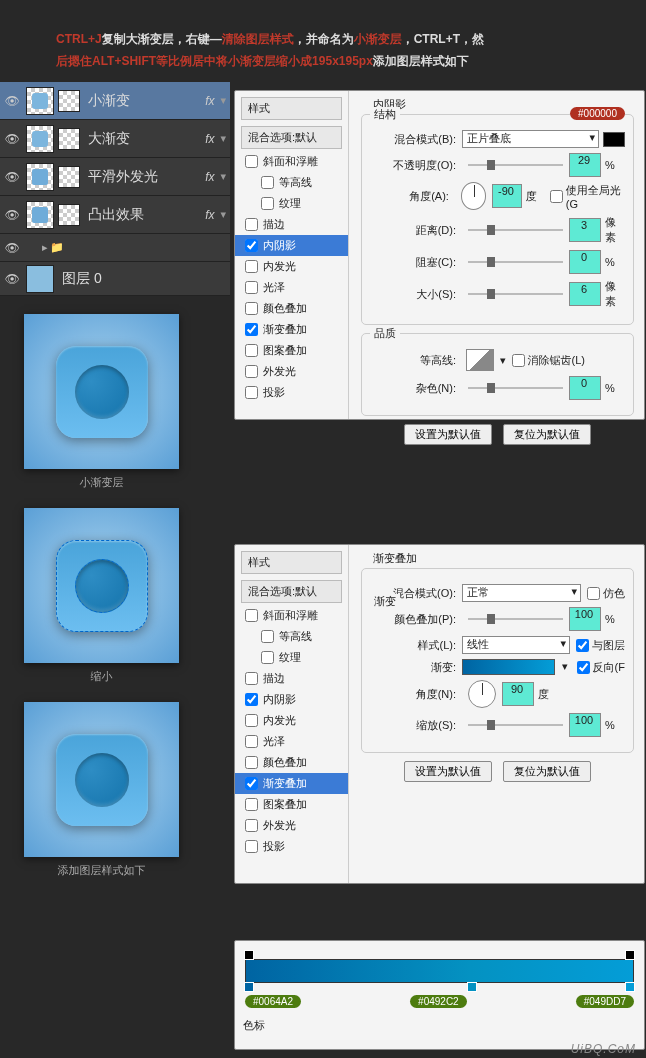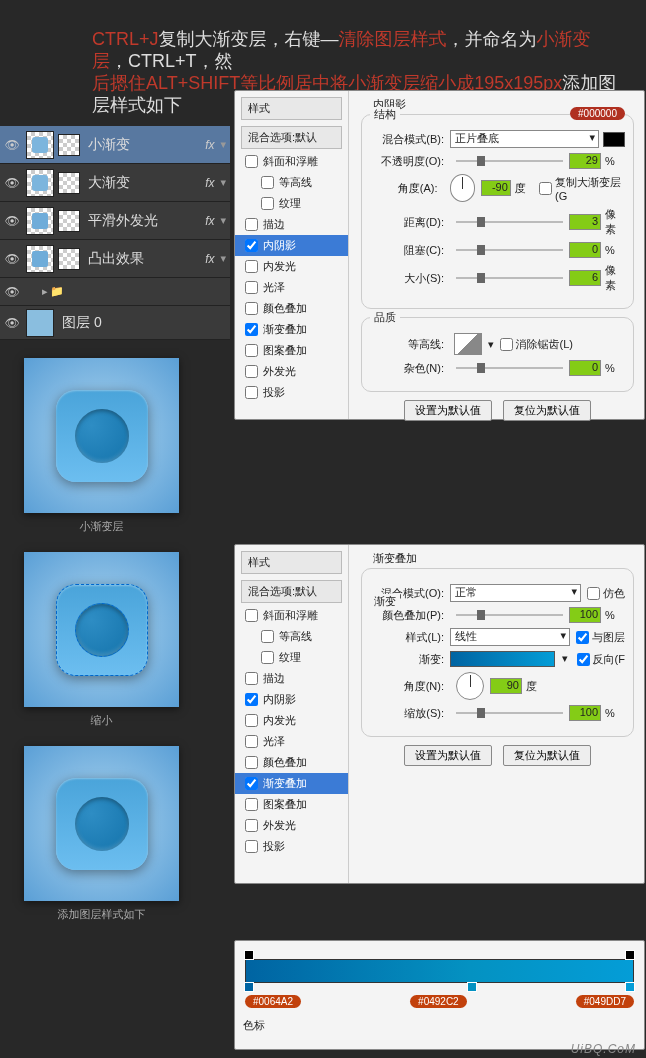--- a/index.html
+++ b/index.html
@@ -1,18 +1,18 @@
 <!DOCTYPE html>
 <html><head>
 <meta charset="utf-8">
 <style>
 * { margin:0; padding:0; box-sizing:border-box; font-family:"Microsoft YaHei",SimSun,sans-serif; }
 body { background:#282828; width:646px; height:1058px; overflow:hidden; position:relative; font-size:11px; }
 
-.topinstr { padding:28px 20px 0 92px; line-height:22px; font-size:18px; }
+.topinstr { padding:28px 20px 0 56px; line-height:22px; font-size:12px;font-weight:bold; }
 .topinstr .red { color:#c0392b; }
 .topinstr .wh { color:#ddd; }
 
 .layers { margin-top:10px; width:230px; }
 .lrow { display:flex; align-items:center; height:38px; background:#3a3a3a; border-bottom:1px solid #222; }
 .lrow.sel { background:#5878a0; }
 .eye { width:24px; text-align:center; color:#ccc; font-size:12px; }
 .thumb { width:28px; height:28px; background:#666; margin:0 2px; border:1px solid #222; position:relative; }
 .thumb.tiny { width:22px; height:22px; }
 .thumb.checker { background:repeating-conic-gradient(#ccc 0 25%, #fff 0 50%) 0 0/8px 8px; }
@@ -41,47 +41,47 @@
 
 .stylecol { float:left; width:114px; border-right:1px solid #ccc; height:100%; }
 .stylehdr { background:#e8e8e8; border:1px solid #bbb; margin:6px 6px 2px; padding:3px 6px; font-weight:500; }
 .styleitem { display:flex; align-items:center; padding:3px 6px 3px 10px; }
 .styleitem.sel { background:#3b7bd6; color:#fff; }
 .styleitem input { margin-right:5px; }
 .sub { padding-left:26px; }
 
 .rightpane { margin-left:114px; padding:8px 10px 8px 12px; }
 .grouptitle { position:relative; top:-2px; left:8px; background:#f4f4f4; padding:0 4px; display:inline-block; }
-.groupbox { border:1px solid #ccc; border-radius:10px; padding:10px 8px 10px 8px; margin-bottom:8px; position:relative; }
+.groupbox { border:1px solid #ccc; border-radius:5px; padding:10px 8px 10px 20px; margin-bottom:8px; position:relative; }
 .badge { position:absolute; right:8px; top:-8px; background:#b03020; color:#fff; border-radius:8px; padding:1px 8px; font-size:10px; }
 .row { display:flex; align-items:center; margin:5px 0; }
 .row label { width:74px; text-align:right; margin-right:6px; }
 .row .sel { flex:1; height:18px; border:1px solid #888; background:#fff; padding:0 16px 0 4px; position:relative; font-size:11px; }
 .row .sel::after { content:"▾"; position:absolute; right:3px; }
 .row .sw { width:22px; height:15px; background:#000; border:1px solid #555; margin-left:4px; }
 .row .slider { flex:1; height:2px; background:#bbb; margin:0 6px; position:relative; }
 .row .slider::before { content:""; position:absolute; width:8px; height:10px; background:#666; top:-4px; left:20%; }
-.row .num { width:32px; height:16px; border:1px solid #888; text-align:right; padding-right:2px; background:#84cc16; }
+.row .num { width:32px; height:24px; border:1px solid #888; text-align:center; padding-right:2px; background:#5eead4; }
 .row .unit { width:20px; margin-left:4px; }
 .row .anglew { width:28px; height:28px; border:1px solid #888; border-radius:50%; margin:0 6px; position:relative; background:#fff; }
 .row .anglew::after { content:""; position:absolute; width:1px; height:12px; background:#333; left:50%; top:2px; transform-origin:bottom; }
 .row .chk { display:flex; align-items:center; margin-left:6px; }
 .row .chk input { margin-right:3px; }
 .row .swgrad { flex:1; height:16px; background:linear-gradient(90deg,#0064A2,#049DD7); border:1px solid #555; margin-right:2px; position:relative; }
 .row .swgrad::after { content:"▾"; position:absolute; right:-14px; top:0; }
 .row .contour { width:28px; height:22px; border:1px solid #888; background:linear-gradient(135deg,#fff 49%,#888 50%); margin:0 4px; }
 .btnrow { text-align:center; margin-top:6px; }
 .btnrow button { padding:2px 10px; margin:0 4px; font-size:11px; background:#eee; border:1px solid #888; border-radius:2px; cursor:pointer; }
 
 .gradbar { margin:18px 10px 6px; }
 .gradstrip { height:24px; background:linear-gradient(90deg,#0064A2,#0492C2 58%,#049DD7); border:1px solid #333; position:relative; }
 .stoptop { position:absolute; top:-10px; width:10px; height:10px; background:#000; border:1px solid #fff; }
 .stopbot { position:absolute; bottom:-10px; width:10px; height:10px; background:#0064A2; border:1px solid #fff; }
 .gradlabels { display:flex; justify-content:space-between; margin-top:12px; }
-.gradlabels span { background:#c2410c; color:#fff; border-radius:8px; padding:1px 8px; font-size:10px; }
+.gradlabels span { background:#4d7c0f; color:#fff; border-radius:8px; padding:1px 8px; font-size:10px; }
 .sethdr { padding:4px 8px; }
 .watermark { position:absolute; right:10px; bottom:2px; color:#888; font-size:12px; font-style:italic; letter-spacing:1px; }
 </style>
 </head>
 <body>
 
 <div class="topinstr">
   <span class="red">CTRL+J</span><span class="wh">复制大渐变层，右键—</span><span class="red">清除图层样式</span><span class="wh">，并命名为</span><span class="red">小渐变层</span><span class="wh">，CTRL+T，然</span><br>
   <span class="red">后摁住ALT+SHIFT等比例居中将小渐变层缩小成195x195px</span><span class="wh">添加图层样式如下</span>
 </div>
@@ -228,21 +228,21 @@
           <div class="num">29</div>
           <span class="unit">%</span>
         </div>
       <div class="row">
           <label>角度(A):</label>
           <div class="anglew"></div>
           <div class="num">-90</div>
           <span class="unit">度</span>
           <span class="chk">
             <input type="checkbox" style="">
-            <span>复制大渐变层(G</span>
+            <span>使用全局光(G</span>
           </span>
         </div>
       <div class="row">
           <label>距离(D):</label>
           <div class="slider"></div>
           <div class="num">3</div>
           <span class="unit">像素</span>
         </div>
       <div class="row">
           <label>阻塞(C):</label>

